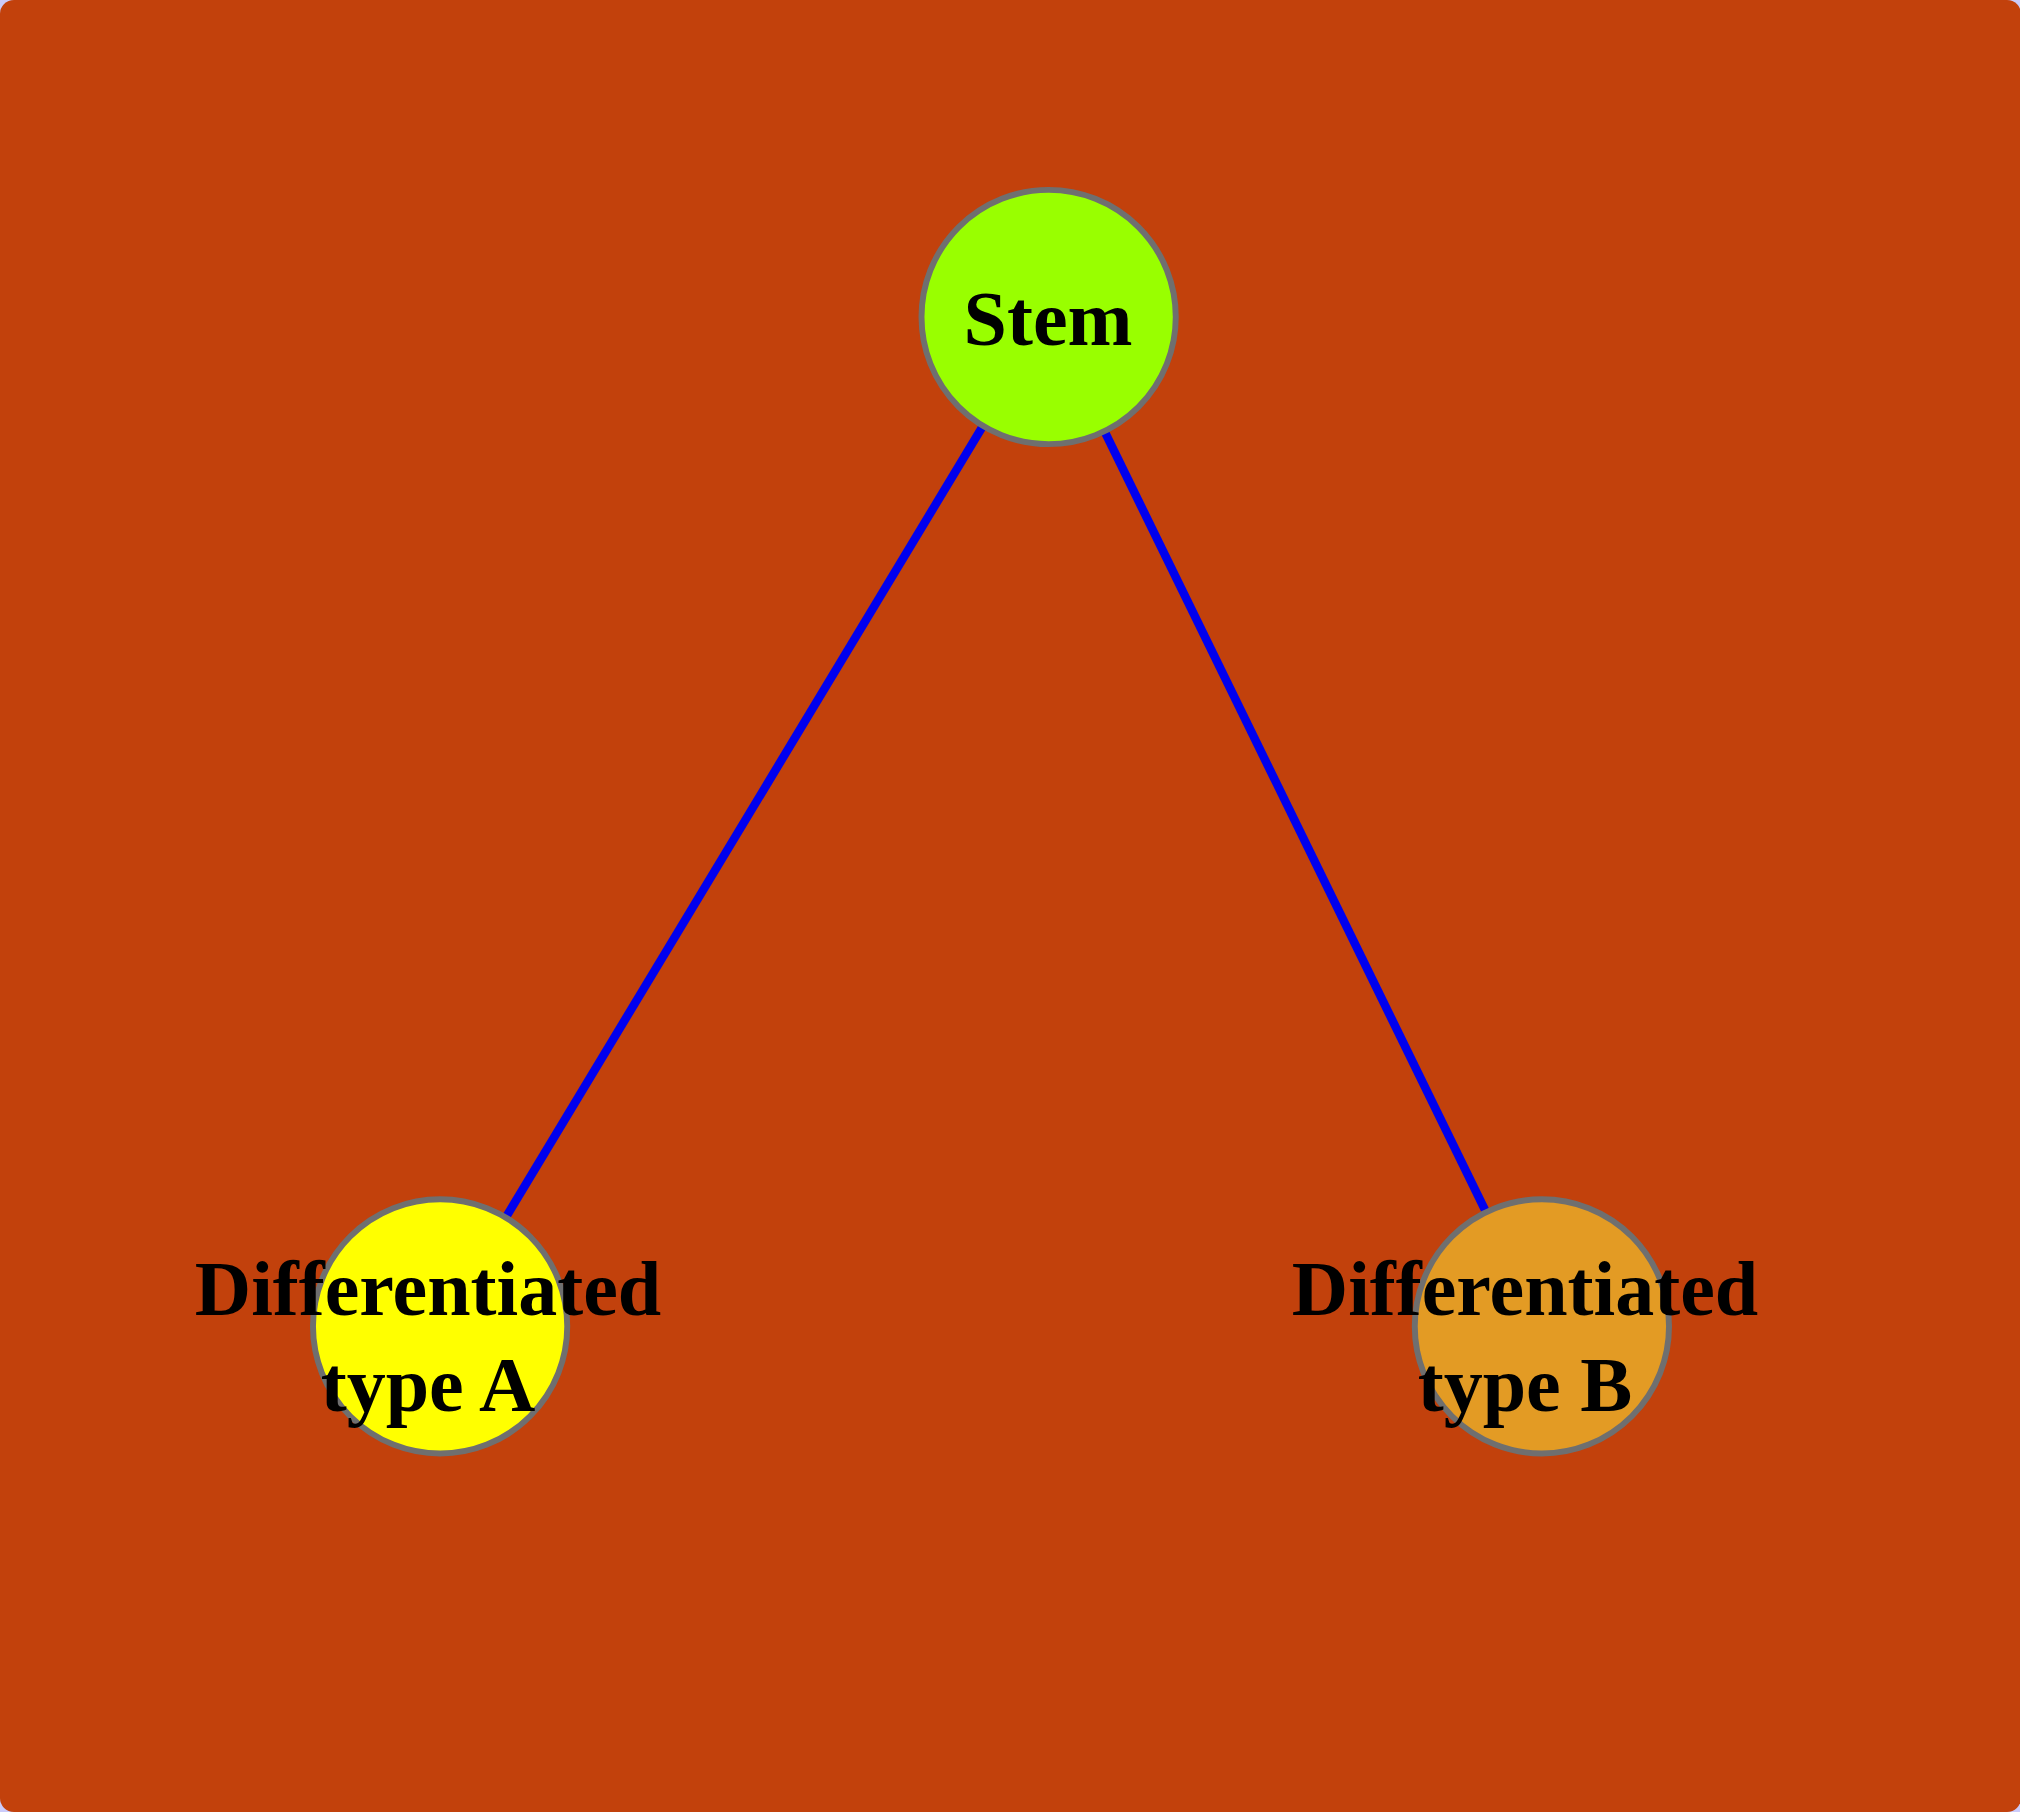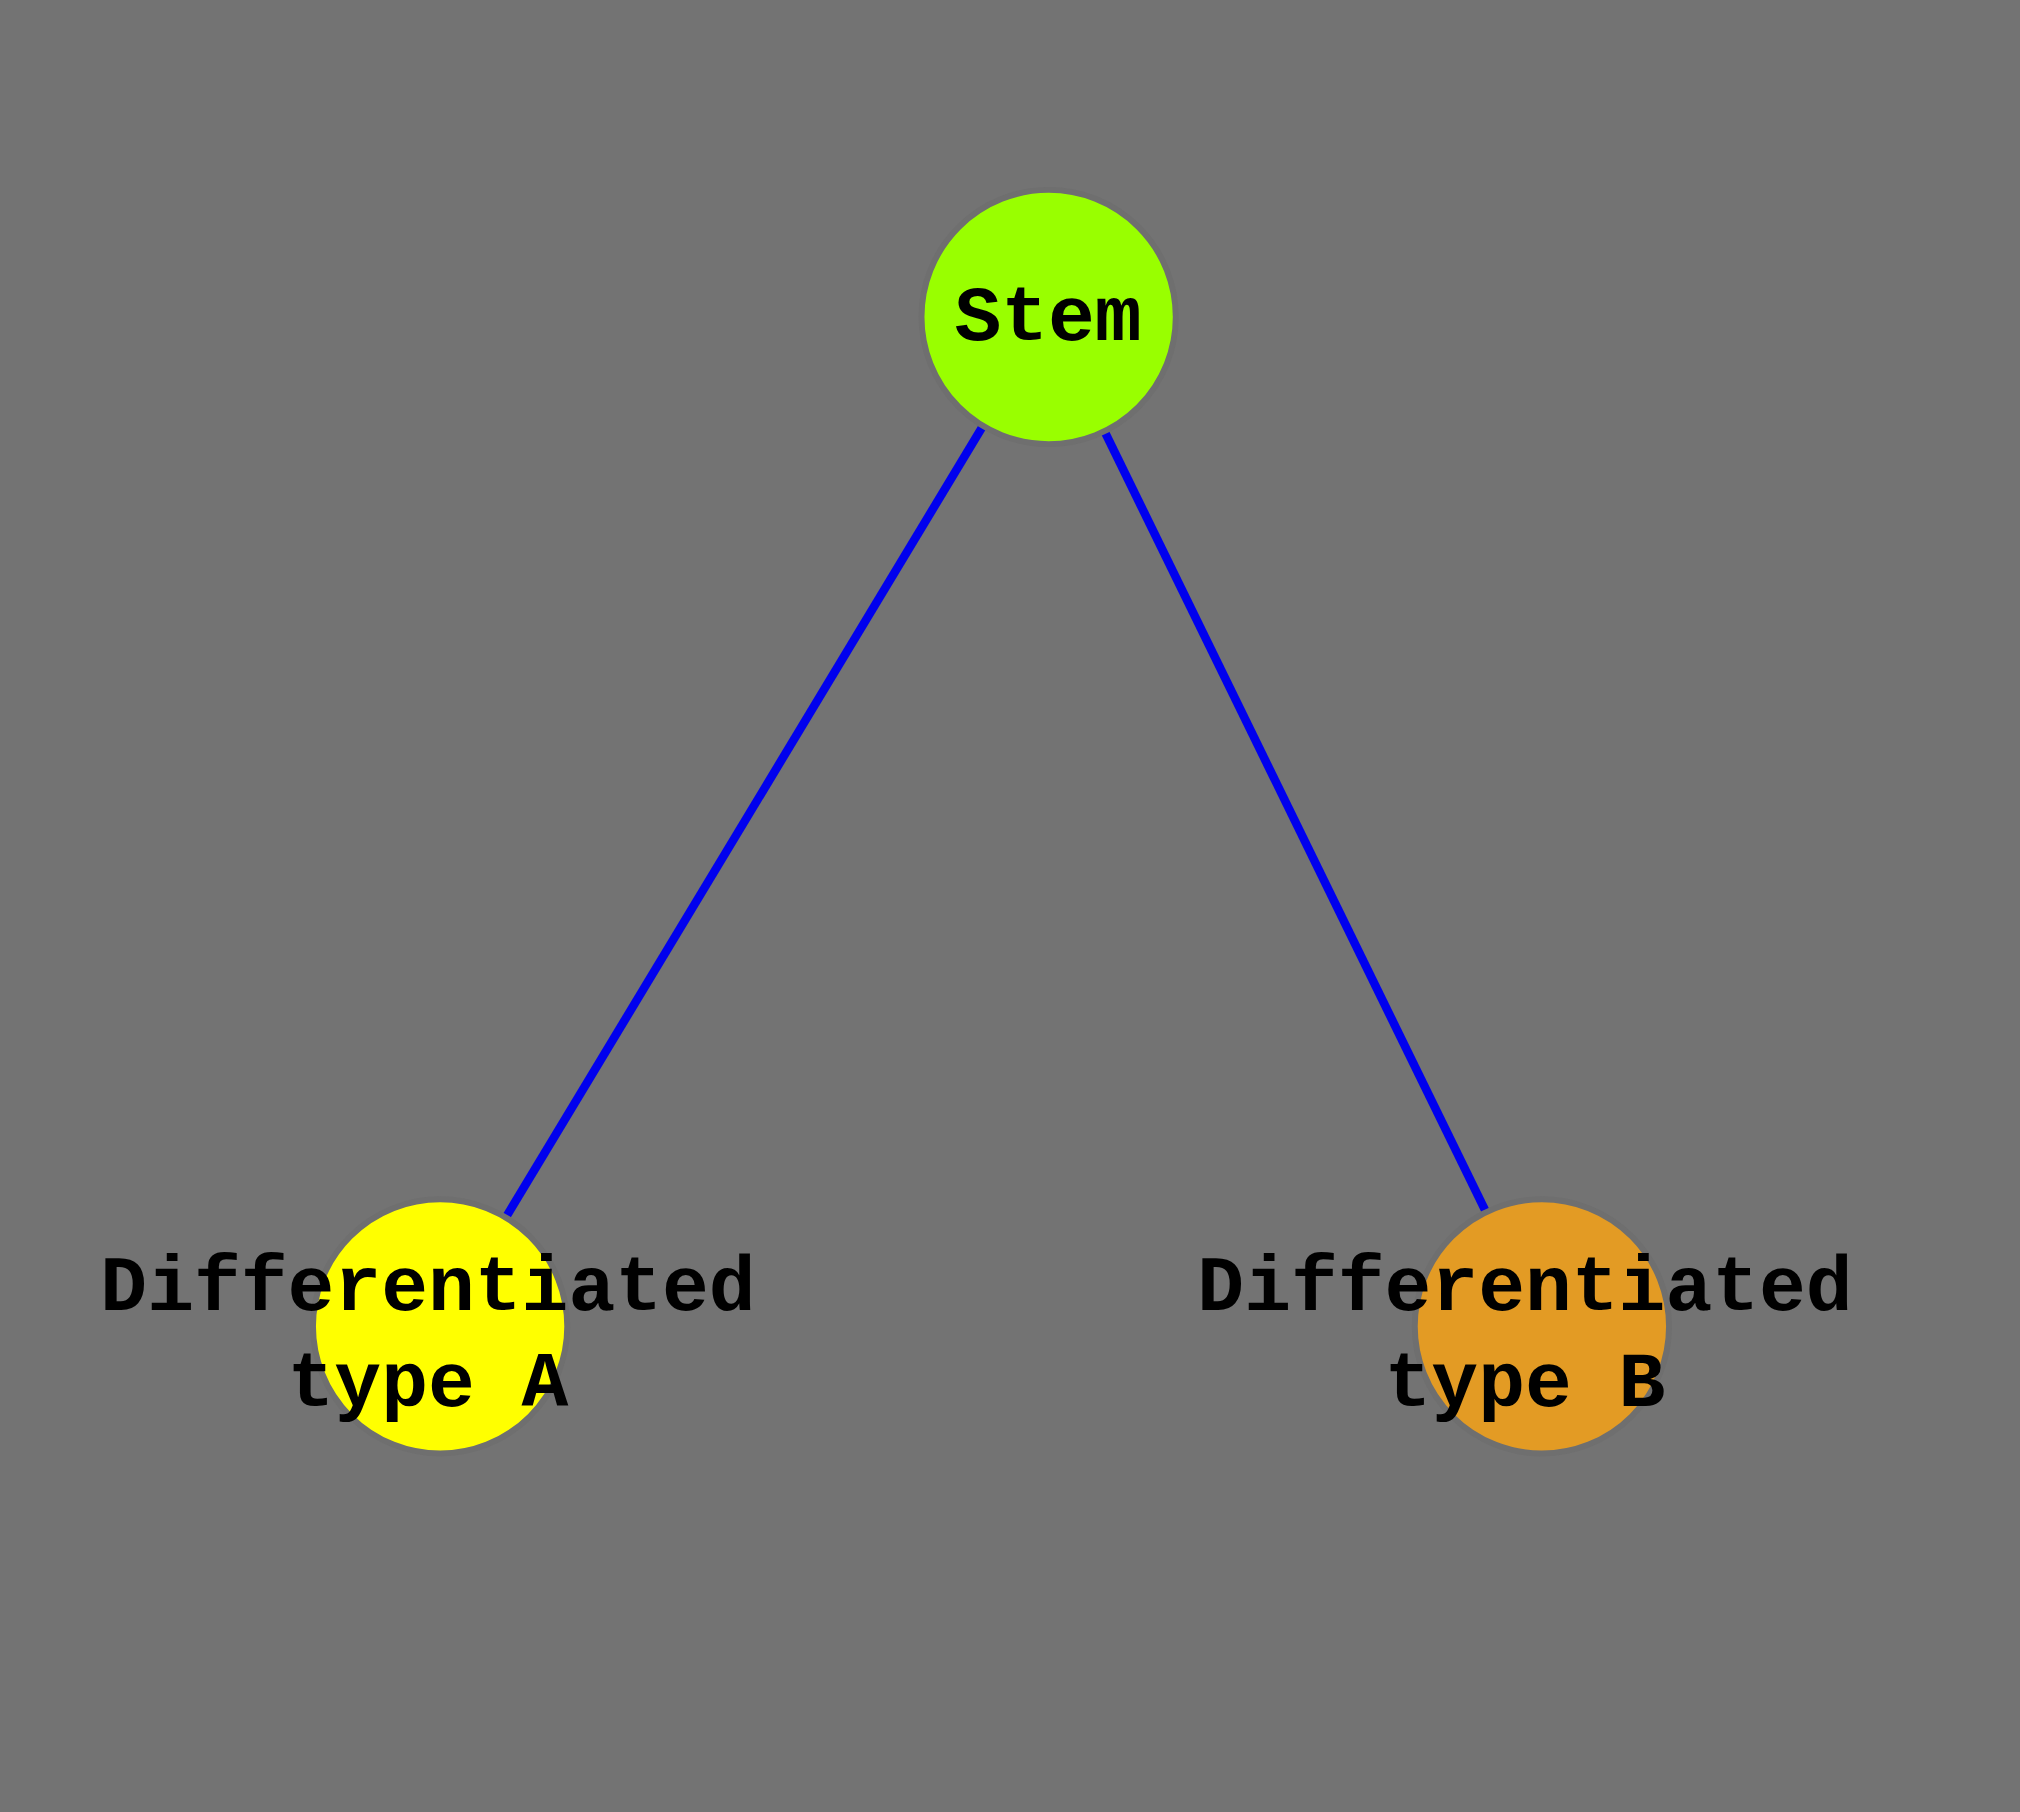--- a/index.html
+++ b/index.html
@@ -4,23 +4,24 @@
 <style>
   html, body {
     margin: 0;
     padding: 0;
     background: #cbcbfa;
   }
   .canvas {
     position: relative;
     width: 2021px;
     height: 1812px;
-    background: #737373;
+    background: #c2410c;
     overflow: hidden;
-    font-family: Liberation Mono, monospace;
+    font-family: Liberation Serif, serif;
+    border-radius: 14px;
   }
   .graph-svg {
     position: absolute;
     left: 0;
     top: 0;
     width: 100%;
     height: 100%;
     display: block;
   }
   .edge {

